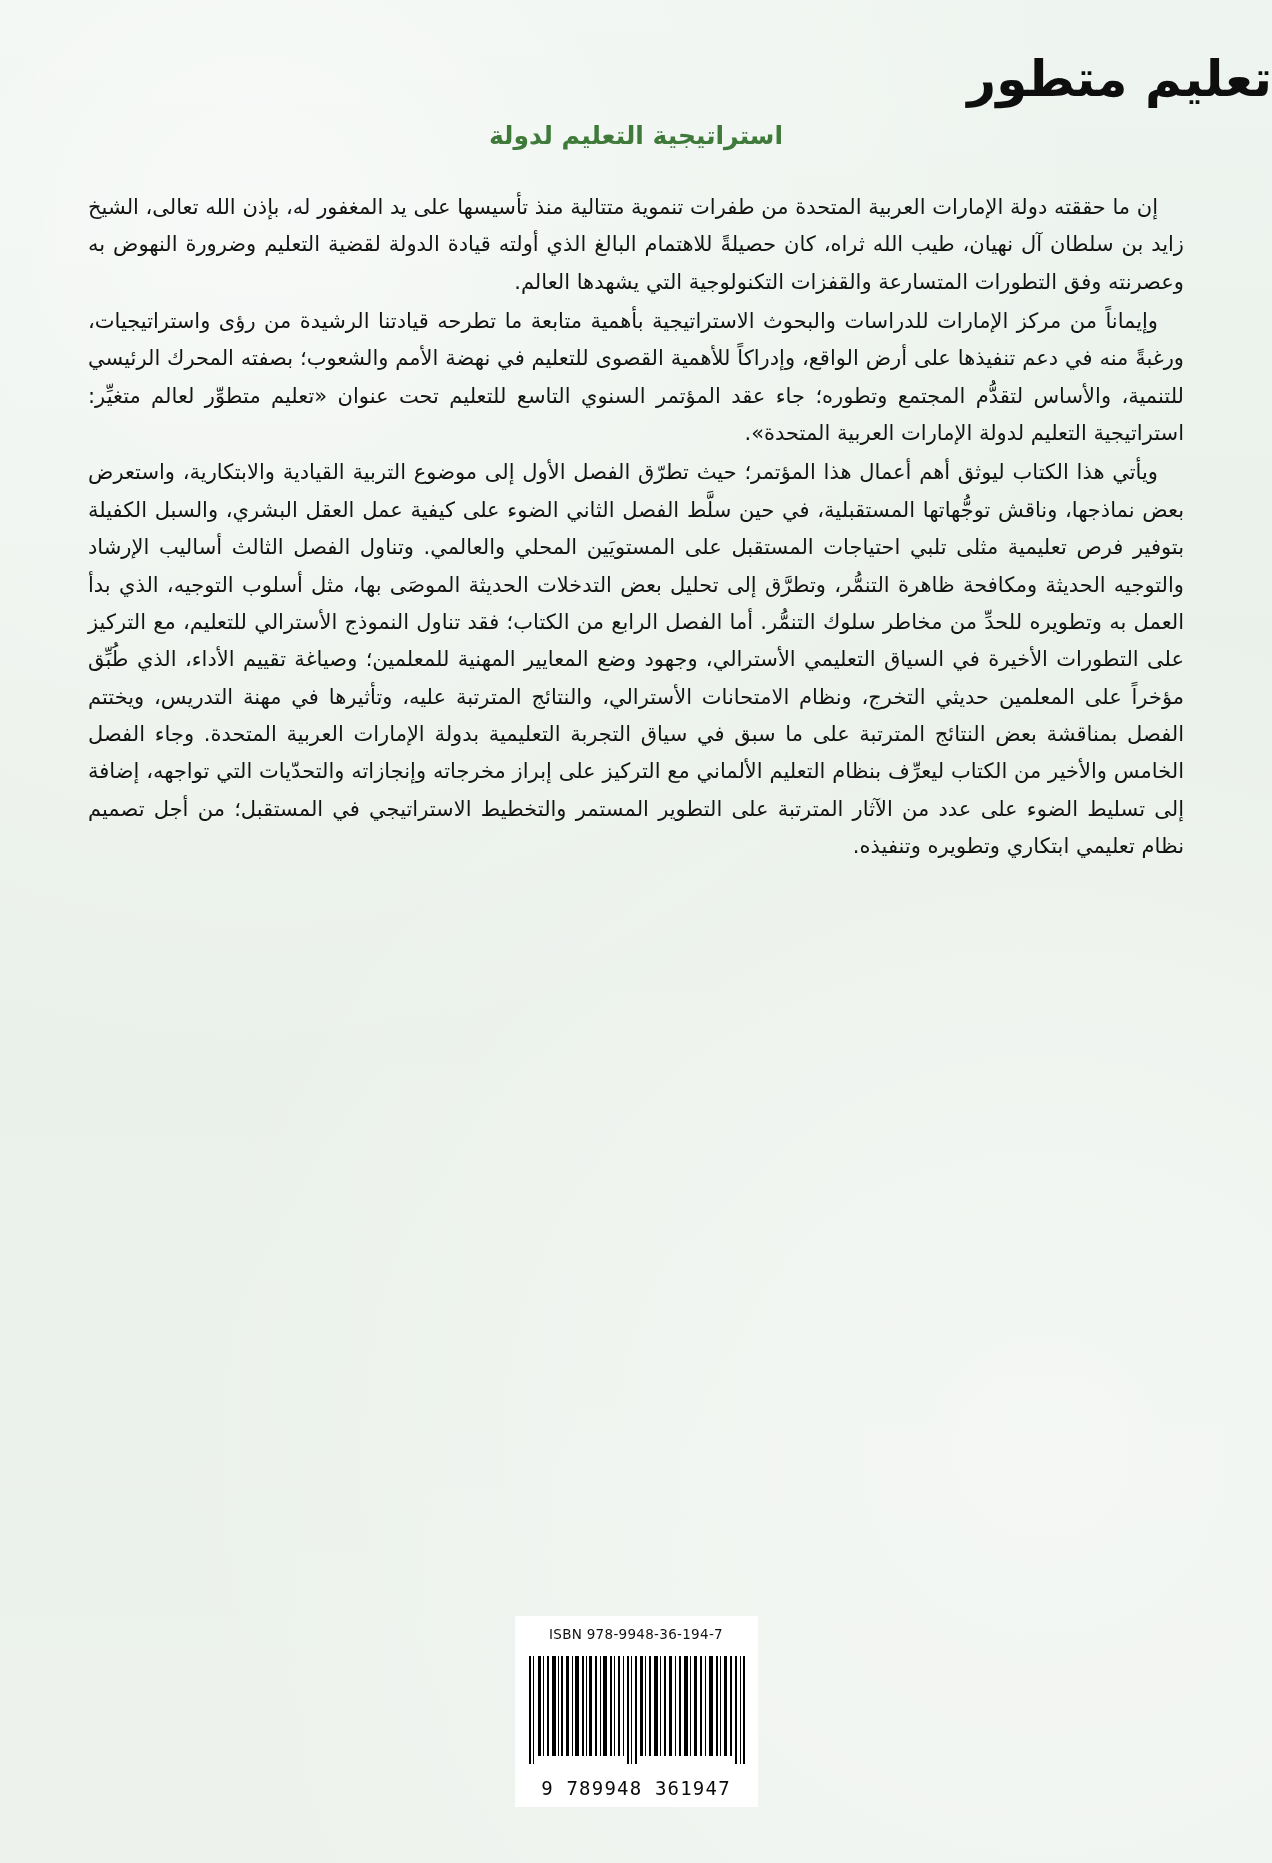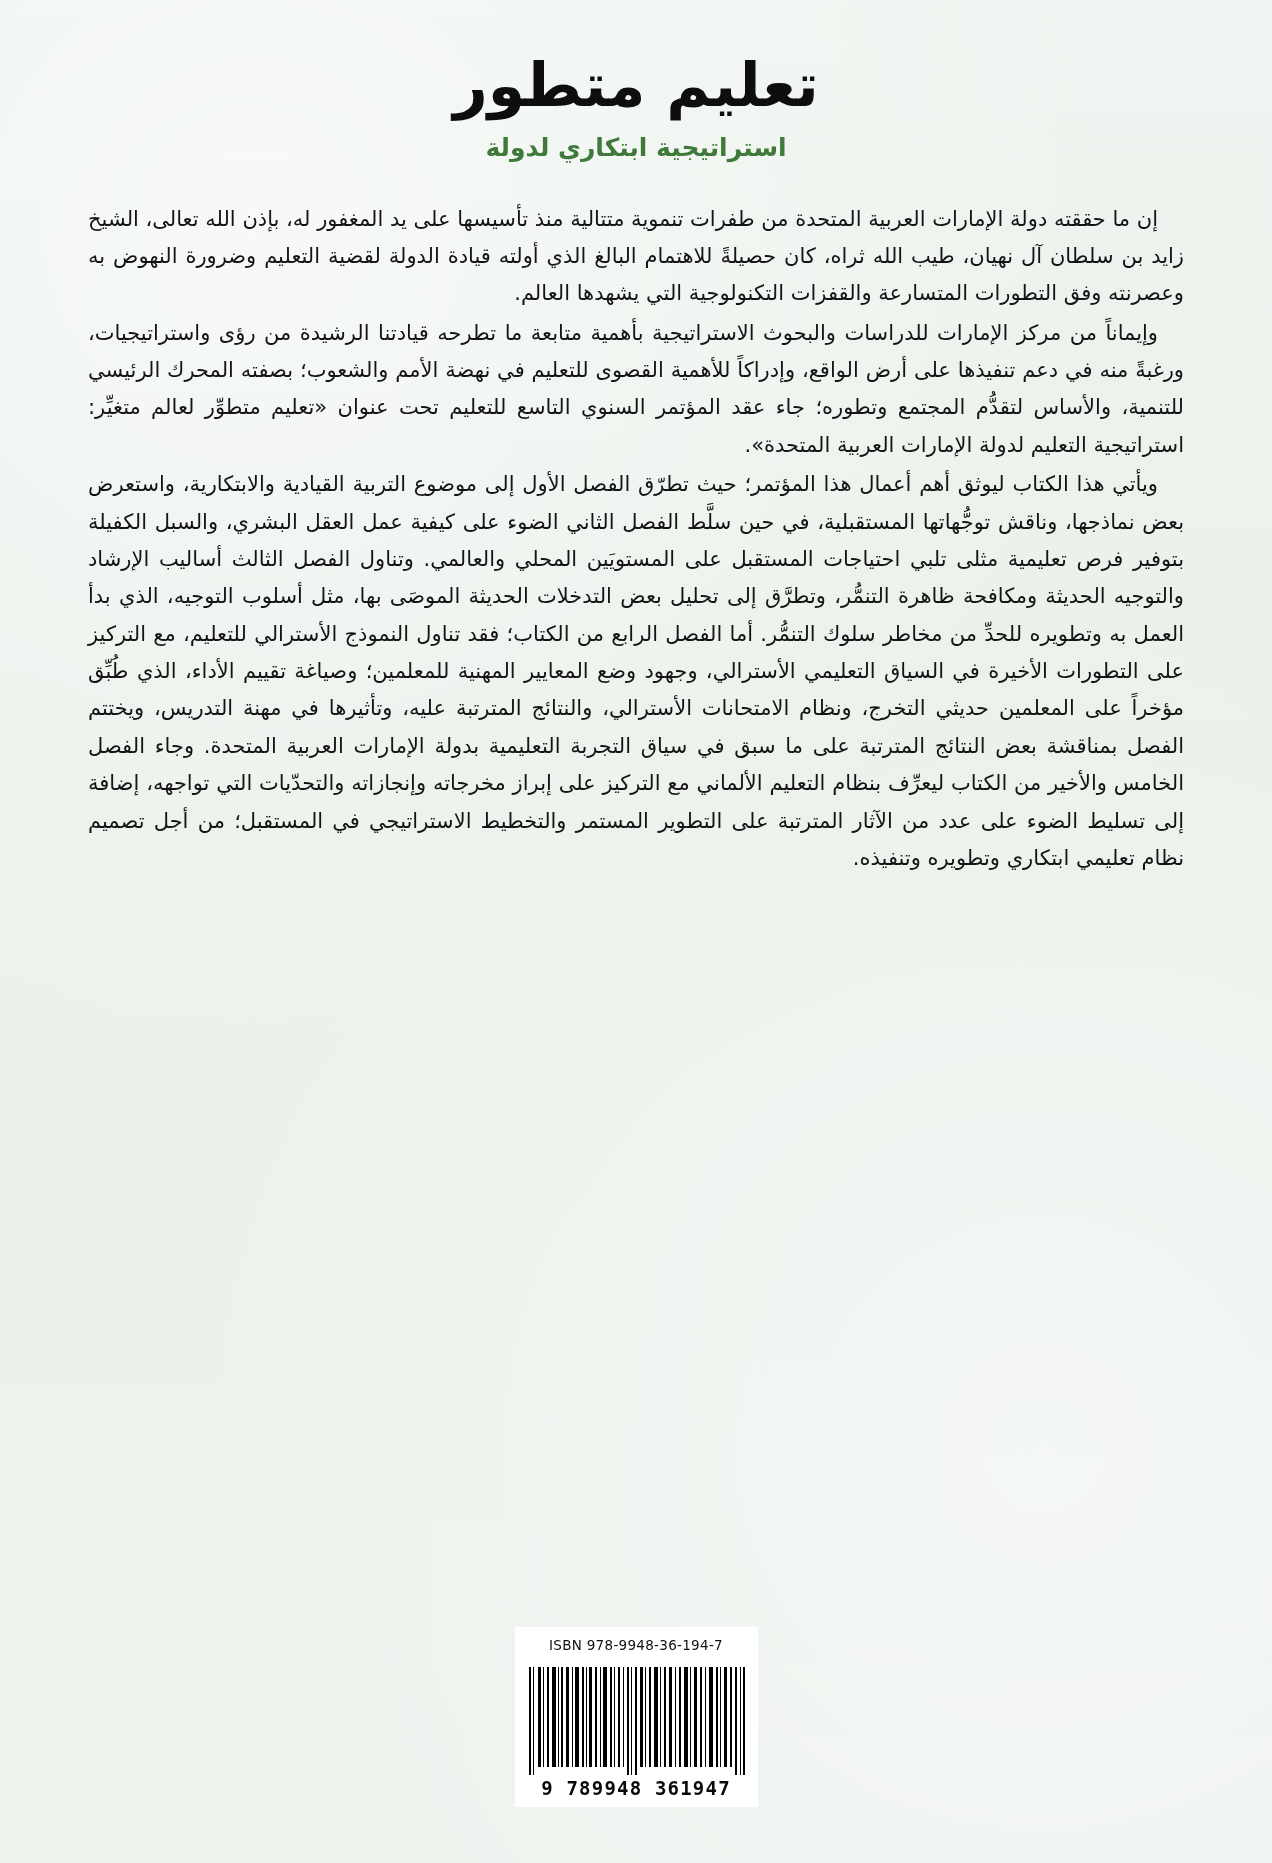--- a/index.html
+++ b/index.html
@@ -25,24 +25,25 @@
     padding: 0;
     box-sizing: border-box;
   }
   .title-block {
     text-align: center;
     padding-top: 50px;
   }
   .title-line {
     font-family: "DejaVu Sans", "Liberation Sans", sans-serif;
     font-weight: bold;
-    font-size: 60px;
+    font-size: 50px;
     line-height: 1.18;
     color: #0e0e0e;
     letter-spacing: 0px;
+    text-align: right;
   }
   .subtitle-line {
     font-family: "DejaVu Sans", "Liberation Sans", sans-serif;
     font-weight: bold;
     font-size: 25px;
     line-height: 1.35;
     color: #3f7a3a;
     margin-top: 10px;
   }
   .subtitle-line.second {
@@ -86,34 +87,34 @@
   }
   .bars {
     height: 108px;
     width: 100%;
     display: block;
   }
   .barcode-digits {
     direction: ltr;
     font-family: "DejaVu Sans Mono", "Liberation Mono", monospace;
     font-size: 19px;
-    font-weight: bold;
+    font-weight: normal;
     letter-spacing: 1.2px;
     color: #0a0a0a;
-    margin-top: 2px;
+    margin-top: 13px;
   }
 </style>
 </head>
 <body>
 
 <div class="page">
 
   <div class="title-block">
     <div class="title-line">تعليم متطور</div>
-    <div class="subtitle-line">استراتيجية ابتكاري لدولة</div>
+    <div class="subtitle-line">استراتيجية التعليم لدولة</div>
   </div>
 
   <div class="body-text">
     <p>إن ما حققته دولة الإمارات العربية المتحدة من طفرات تنموية متتالية منذ تأسيسها على يد المغفور له، بإذن الله تعالى، الشيخ زايد بن سلطان آل نهيان، طيب الله ثراه، كان حصيلةً للاهتمام البالغ الذي أولته قيادة الدولة لقضية التعليم وضرورة النهوض به وعصرنته وفق التطورات المتسارعة والقفزات التكنولوجية التي يشهدها العالم.</p>
     <p>وإيماناً من مركز الإمارات للدراسات والبحوث الاستراتيجية بأهمية متابعة ما تطرحه قيادتنا الرشيدة من رؤى واستراتيجيات، ورغبةً منه في دعم تنفيذها على أرض الواقع، وإدراكاً للأهمية القصوى للتعليم في نهضة الأمم والشعوب؛ بصفته المحرك الرئيسي للتنمية، والأساس لتقدُّم المجتمع وتطوره؛ جاء عقد المؤتمر السنوي التاسع للتعليم تحت عنوان «تعليم متطوِّر لعالم متغيِّر: استراتيجية التعليم لدولة الإمارات العربية المتحدة».</p>
     <p>ويأتي هذا الكتاب ليوثق أهم أعمال هذا المؤتمر؛ حيث تطرّق الفصل الأول إلى موضوع التربية القيادية والابتكارية، واستعرض بعض نماذجها، وناقش توجُّهاتها المستقبلية، في حين سلَّط الفصل الثاني الضوء على كيفية عمل العقل البشري، والسبل الكفيلة بتوفير فرص تعليمية مثلى تلبي احتياجات المستقبل على المستويَين المحلي والعالمي. وتناول الفصل الثالث أساليب الإرشاد والتوجيه الحديثة ومكافحة ظاهرة التنمُّر، وتطرَّق إلى تحليل بعض التدخلات الحديثة الموصَى بها، مثل أسلوب التوجيه، الذي بدأ العمل به وتطويره للحدِّ من مخاطر سلوك التنمُّر. أما الفصل الرابع من الكتاب؛ فقد تناول النموذج الأسترالي للتعليم، مع التركيز على التطورات الأخيرة في السياق التعليمي الأسترالي، وجهود وضع المعايير المهنية للمعلمين؛ وصياغة تقييم الأداء، الذي طُبِّق مؤخراً على المعلمين حديثي التخرج، ونظام الامتحانات الأسترالي، والنتائج المترتبة عليه، وتأثيرها في مهنة التدريس، ويختتم الفصل بمناقشة بعض النتائج المترتبة على ما سبق في سياق التجربة التعليمية بدولة الإمارات العربية المتحدة. وجاء الفصل الخامس والأخير من الكتاب ليعرِّف بنظام التعليم الألماني مع التركيز على إبراز مخرجاته وإنجازاته والتحدّيات التي تواجهه، إضافة إلى تسليط الضوء على عدد من الآثار المترتبة على التطوير المستمر والتخطيط الاستراتيجي في المستقبل؛ من أجل تصميم نظام تعليمي ابتكاري وتطويره وتنفيذه.</p>
   </div>
 
   <div class="barcode-area">
     <div class="barcode-card">

